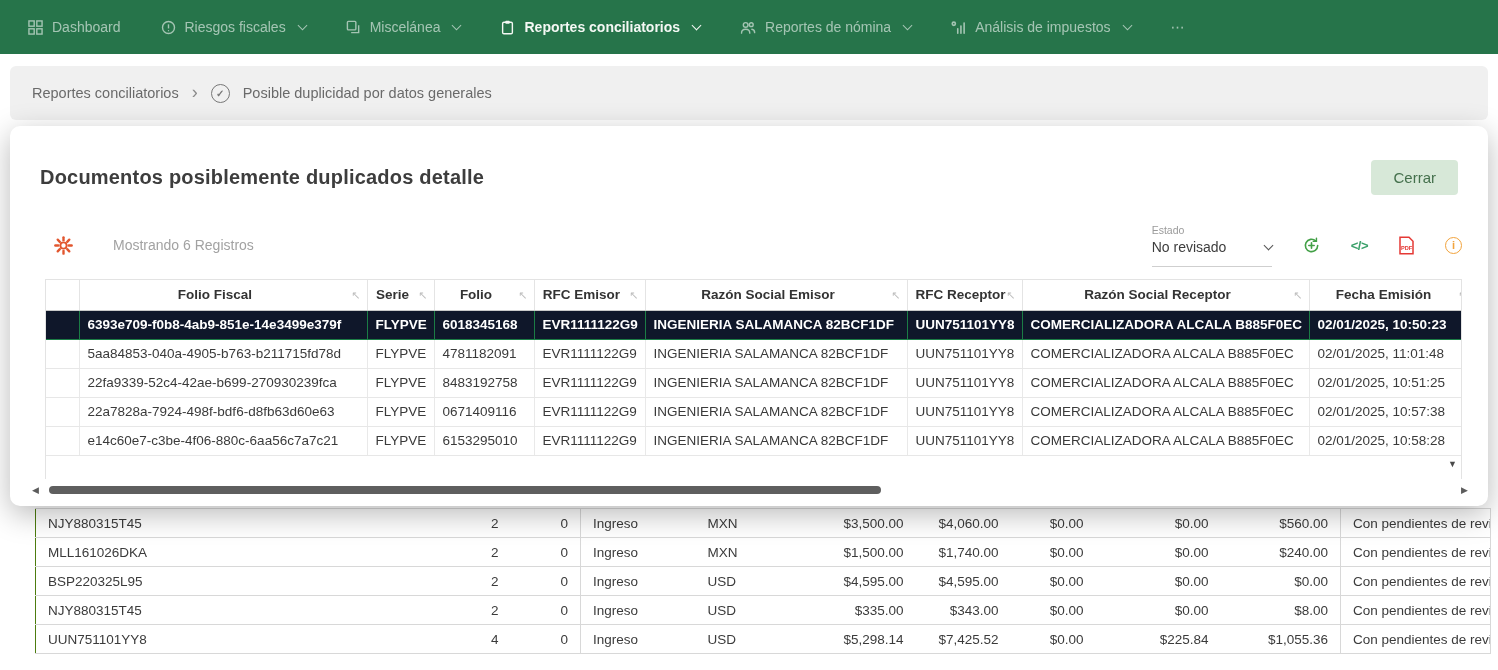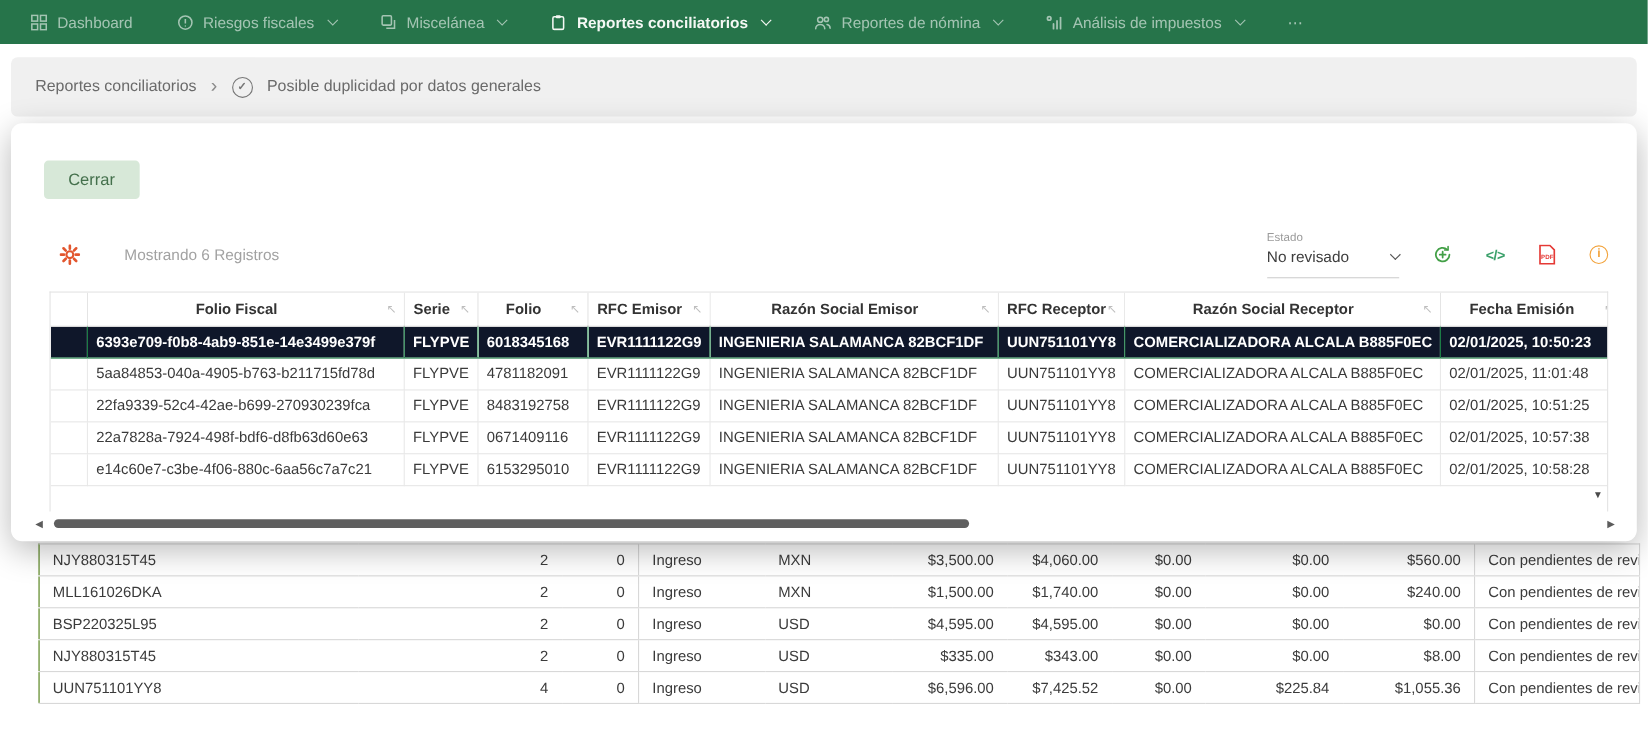--- a/index.html
+++ b/index.html
@@ -3,21 +3,21 @@
 <meta charset="utf-8">
 <style>
   * { margin:0; padding:0; box-sizing:border-box; }
   html,body {
     width:1498px; height:670px; overflow:hidden;
     font-family:"Liberation Sans", sans-serif;
     background:#ffffff; color:#3b3b3b;
   }
   
   .topnav {
-    height:40px; background:#26744a; display:flex; align-items:center;
+    height:54px; background:#26744a; display:flex; align-items:center;
     padding:0 28px; gap:40px;
   }
   .nav-item {
     display:flex; align-items:center; gap:9px;
     color:rgba(255,255,255,.58); font-size:14px; cursor:pointer; white-space:nowrap;
   }
   .nav-item.active { color:#f4f8f4; font-weight:700; }
   .nico { display:flex; align-items:center; }
   .chev {
     width:7px; height:7px; display:inline-block;
@@ -192,20 +192,21 @@
 
 <div class="crumb-band">
   <span class="crumb-parent">Reportes conciliatorios</span>
   <span class="crumb-sep">›</span>
   <span class="crumb-check">✓</span>
   <span>Posible duplicidad por datos generales</span>
 </div>
 
 <div class="modal">
   <div class="modal-head">
+    <h1 class="modal-title">Documentos posiblemente duplicados detalle</h1>
     <button class="btn-close">Cerrar</button>
   </div>
 
   <div class="toolbar">
     <span class="gear-wrap">
       <svg width="19" height="19" viewBox="0 0 20 20" fill="none" stroke="#e2562e">
           <circle cx="10" cy="10" r="3.3" stroke-width="2"></circle>
           <g stroke-width="2.5" stroke-linecap="round">
             <line x1="10" y1="1.4" x2="10" y2="4.4"></line>
             <line x1="10" y1="15.6" x2="10" y2="18.6"></line>
@@ -409,21 +410,21 @@
           <td class="r">$0.00</td>
           <td class="r">$8.00</td>
           <td class="bl">Con pendientes de revisión</td>
         </tr>
         <tr>
           <td>UUN751101YY8</td>
           <td class="r">4</td>
           <td class="r">0</td>
           <td class="bl">Ingreso</td>
           <td>USD</td>
-          <td class="r">$6,596.00</td>
+          <td class="r">$5,298.14</td>
           <td class="r">$7,425.52</td>
           <td class="r">$0.00</td>
           <td class="r">$225.84</td>
           <td class="r">$1,055.36</td>
           <td class="bl">Con pendientes de revisión</td>
         </tr>
       </tbody>
   </table>
 </div>
 

